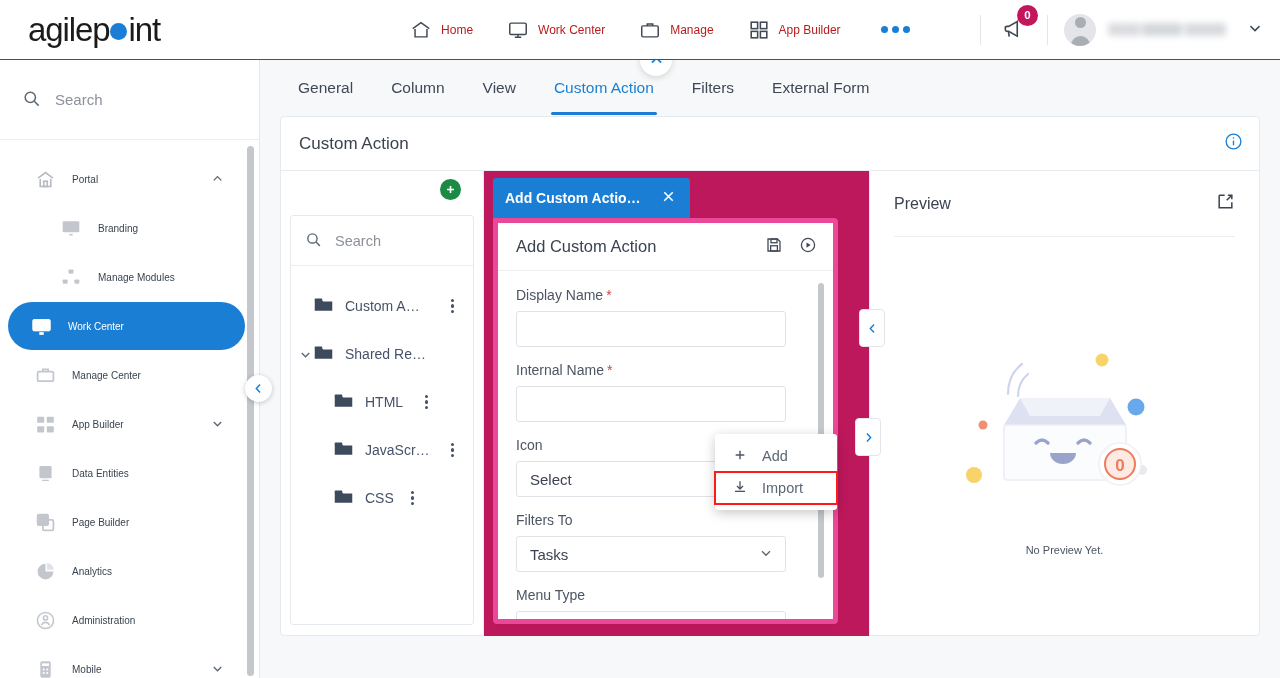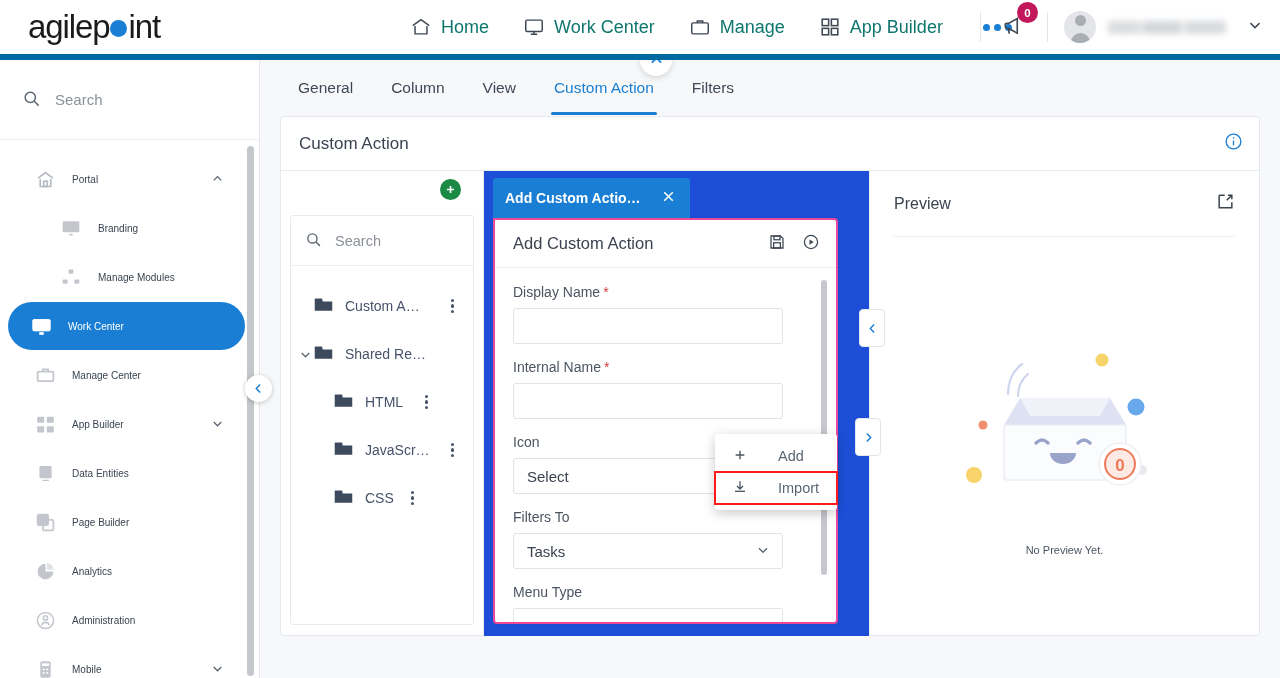--- a/index.html
+++ b/index.html
@@ -7,31 +7,31 @@
     width: 1280px; height: 678px;
     font-family: "Liberation Sans", sans-serif;
     background: #ffffff; overflow: hidden;
   }
   #app { position: relative; width: 1280px; height: 678px; background: #fff; }
 
   
   .topbar {
     position: absolute; top: 0; left: 0; width: 1280px; height: 60px;
     background: #ffffff; display: flex; align-items: center;
-    border-bottom: 6px solid #0369a1; z-index: 40;
+    border-bottom: 1px solid #0369a1; z-index: 40;
   }
   .logo { margin-left: 28px; display: flex; align-items: baseline;
     font-size: 33px; letter-spacing: -1.1px; color: #1b1b1b; font-weight: 400; }
   .logo .dot {
     display: inline-block; width: 17px; height: 17px; border-radius: 50%;
     background: #1a7fd4; margin: 0 1px; position: relative; top: -1px;
   }
   .nav { display: flex; align-items: center; gap: 34px; margin-left: 250px; }
   .nav-item { display: flex; align-items: center; gap: 9px; cursor: pointer;
-    font-size: 18px; color: #0f766e; white-space: nowrap; }
+    font-size: 12px; color: #b91c1c; white-space: nowrap; }
   .nav-item svg { display: block; }
   .dots-btn { display: flex; gap: 4px; align-items: center; cursor: pointer; margin-left: 6px;}
   .dots-btn i { width: 7px; height: 7px; border-radius: 50%; background: #1a7fd4; display:block;}
   .topbar-right { position: absolute; right: 16px; display: flex; align-items: center; }
   .vsep { width: 1px; height: 30px; background: #e2e5e9; margin: 0 16px; }
   .bell-wrap { position: relative; cursor: pointer; padding: 4px; }
   .badge {
     position: absolute; top: -6px; right: -7px; min-width: 21px; height: 21px;
     border-radius: 11px; background: #c2185b; color: #fff; font-size: 11.5px;
     display: flex; align-items: center; justify-content: center; font-weight: 600;
@@ -136,31 +136,31 @@
     height: 48px; display: flex; align-items: center; cursor: pointer;
     font-size: 14px; color: #46526a; position: relative; padding-left: 22px;
   }
   .tree-row.indent { padding-left: 42px; }
   .tree-row .exp { position: absolute; left: 7px; color: #5c6774; display:flex; }
   .tree-row .fname { margin-left: 11px; overflow: hidden; white-space: nowrap; }
   .kebab { position: absolute; display: flex; flex-direction: column; gap: 2.5px; cursor: pointer; }
   .kebab i { width: 3.2px; height: 3.2px; border-radius: 50%; background: #46526a; display: block; }
 
   
-  .form-col { flex: 1; position: relative; background: #1d4ed8; text-decoration: underline; }
+  .form-col { flex: 1; position: relative; background: #be185d; text-decoration: underline; }
   .form-tab {
     position: absolute; top: 7px; left: 9px; width: 197px; height: 40px;
     background: #1a7fd4; border-radius: 3px 3px 0 0; display: flex;
     align-items: center; justify-content: space-between; padding: 0 13px 0 12px;
     color: #fff; font-size: 14px; font-weight: bold; cursor: pointer; z-index: 6;
   }
   .form-tab .lbl { overflow: hidden; white-space: nowrap; }
   .form-card {
     position: absolute; top: 47px; left: 9px; width: 345px; height: 406px;
-    background: #fff; border: 2px solid #ec4899; border-radius: 0 4px 4px 4px;
+    background: #fff; border: 5px solid #ec4899; border-radius: 0 4px 4px 4px;
     box-shadow: 0 1px 4px rgba(0,0,0,.06); overflow: hidden;
   }
   .form-card-head {
     height: 48px; display: flex; align-items: center; justify-content: space-between;
     padding: 0 16px 0 18px; border-bottom: 1px solid #edeff2;
   }
   .form-card-title { font-size: 16.5px; color: #3b4350; }
   .fch-icons { display: flex; gap: 16px; }
   .fields { padding: 16px 18px 0 18px; position: relative; }
   .field { margin-bottom: 15px; }
@@ -200,21 +200,21 @@
     display: flex; align-items: center; justify-content: center; cursor: pointer; z-index: 8;
   }
 
   
   .ctx {
     position: absolute; left: 455px; top: 374px; width: 122px; height: 76px;
     background: #fff; border-radius: 3px; box-shadow: 0 3px 12px rgba(0,0,0,.22);
     z-index: 60; padding: 6px 0;
   }
   .ctx-item {
-    height: 32px; display: flex; align-items: center; gap: 30px; padding-left: 17px;
+    height: 32px; display: flex; align-items: center; gap: 14px; padding-left: 17px;
     font-size: 14.5px; color: #5c6774; cursor: pointer;
   }
   .ctx-hl { outline: 2px solid #ff1a1a; outline-offset: -1px; }
 </style>
 </head>
 <body>
 
 <div id="app">
 
   <div class="topbar">
@@ -468,20 +468,23 @@
           <span>Column</span>
         </div>
       <div class="tab">
           <span>View</span>
         </div>
       <div class="tab active">
           <span>Custom Action</span>
         </div>
       <div class="tab">
           <span>Filters</span>
+        </div>
+      <div class="tab">
+          <span>External Form</span>
         </div>
     </div>
 
     <div class="panel">
       <div class="panel-head">
         <div class="panel-title">Custom Action</div>
         <div>
           <svg width="19" height="19" viewBox="0 0 24 24" fill="none" stroke="#1a7fd4" stroke-width="1.7">
               <circle cx="12" cy="12" r="9.3"></circle>
               <path d="M12 10.8v6"></path>

